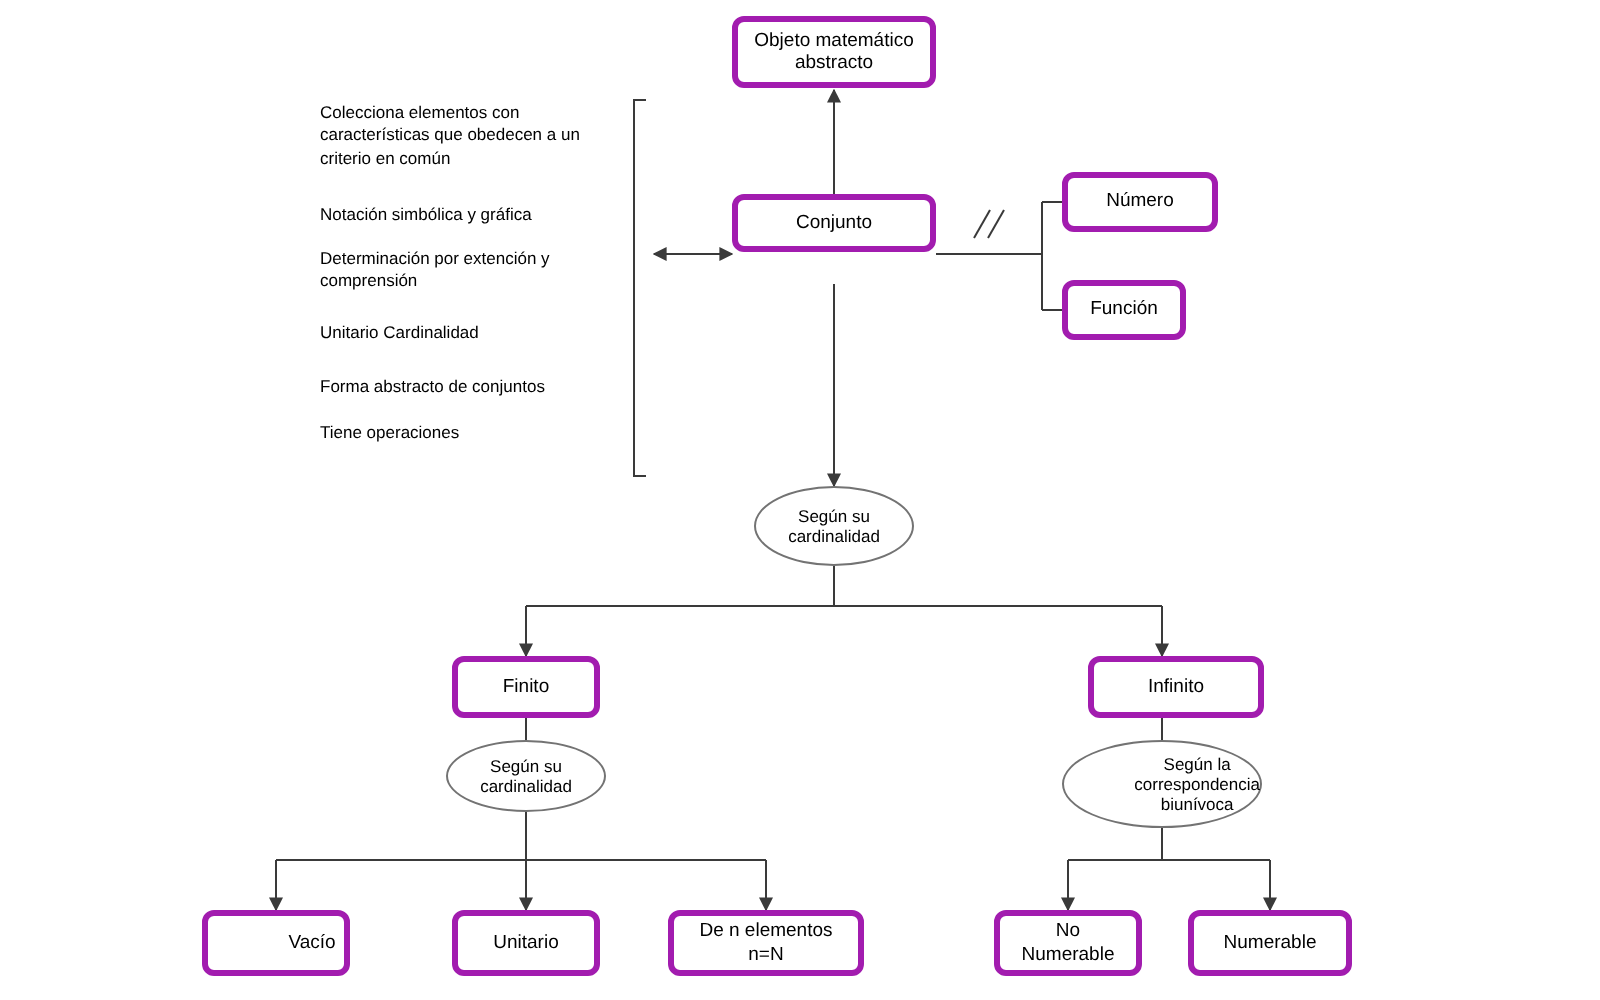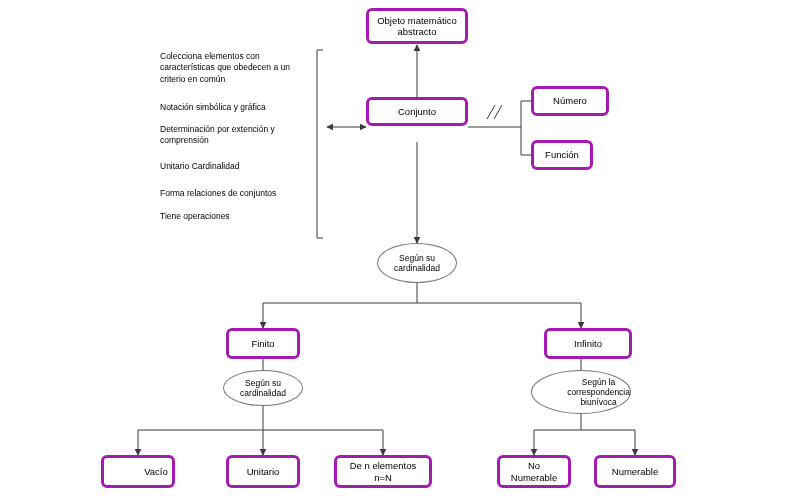--- a/index.html
+++ b/index.html
@@ -126,21 +126,21 @@
     <span>Función</span>
   </div>
 
   <div class="textline" style="left:160px; top:51px; width:150px;">Colecciona elementos con
 características que obedecen a un
 criterio en común</div>
   <div class="textline" style="left:160px; top:102px; width:150px;">Notación simbólica y gráfica</div>
   <div class="textline" style="left:160px; top:124px; width:150px;">Determinación por extención y
 comprensión</div>
   <div class="textline" style="left:160px; top:161px; width:150px;">Unitario Cardinalidad</div>
-  <div class="textline" style="left:160px; top:188px; width:150px;">Forma relaciones de conjuntos</div>
+  <div class="textline" style="left:160px; top:188px; width:150px;">Forma abstracto de conjuntos</div>
   <div class="textline" style="left:160px; top:211px; width:150px;">Tiene operaciones</div>
 
   <div class="node ellipse" style="left:377px; top:243px; width:80px; height:40px;">
     <span>Según su
 cardinalidad</span>
   </div>
 
   <div class="node box" style="left:226px; top:328px; width:74px; height:31px;">
     <span>Finito</span>
   </div>

